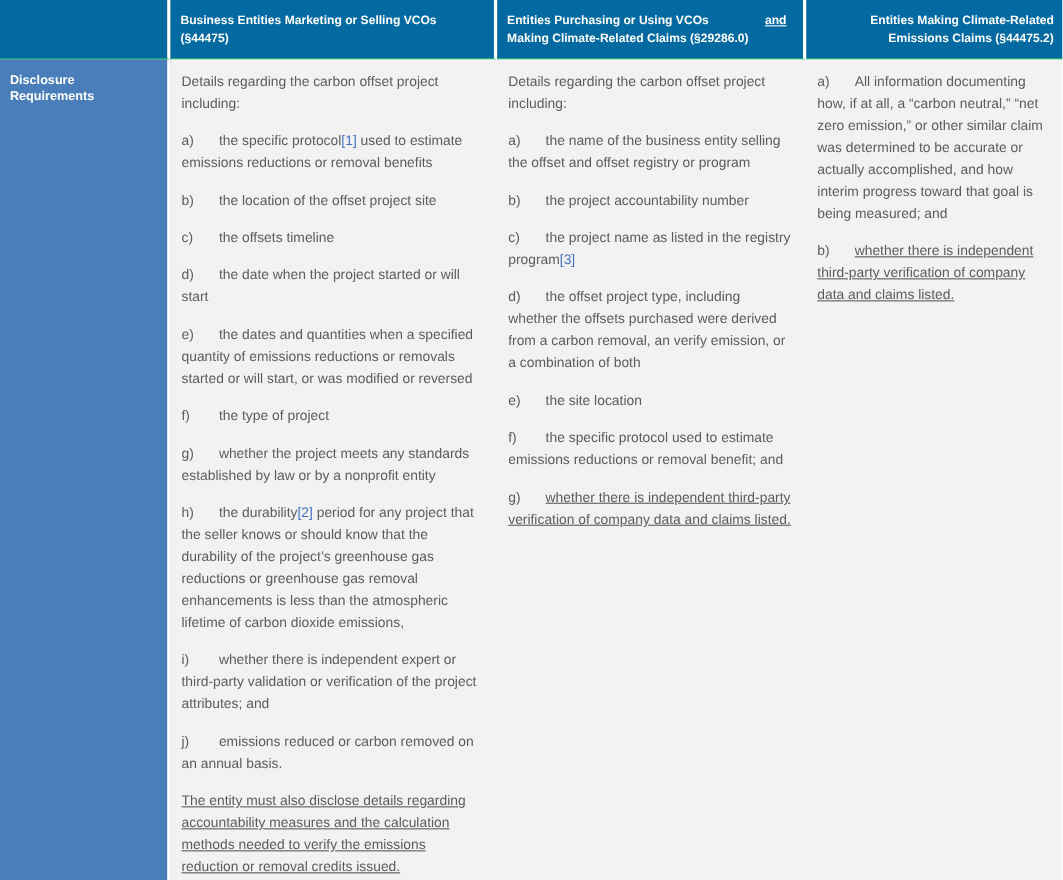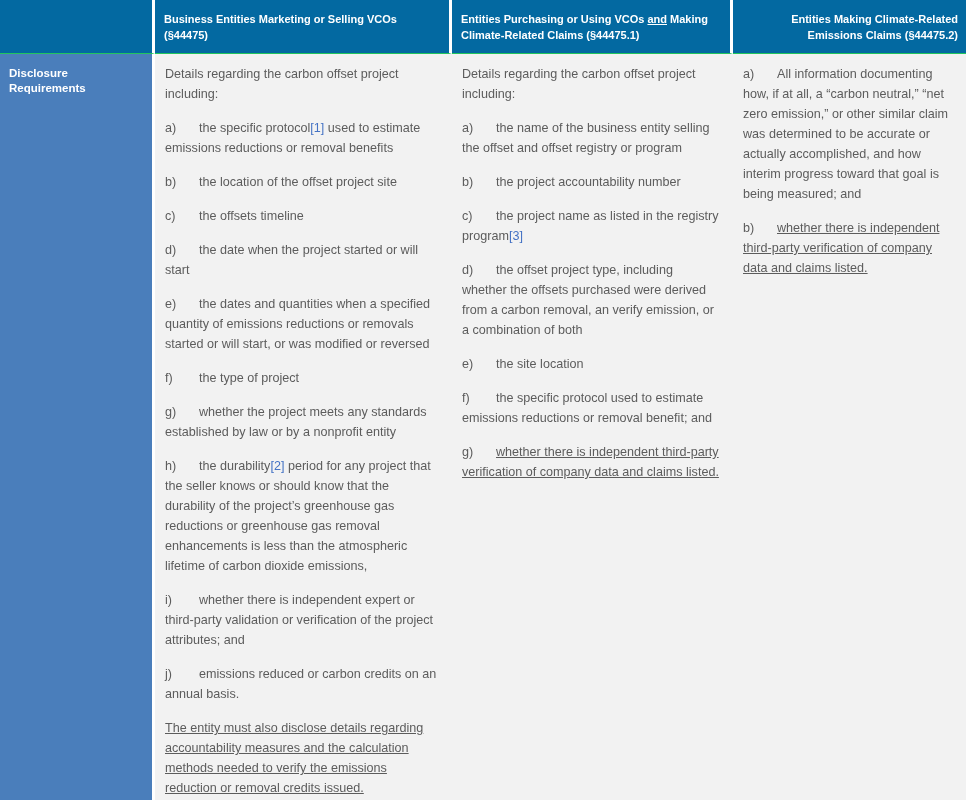--- a/index.html
+++ b/index.html
@@ -68,21 +68,21 @@
     border-bottom: 1px solid #ffffff;
   }
 
   td.body-cell p {
     margin: 0 0 14px 0;
   }
   td.body-cell p:last-child { margin-bottom: 0; text-decoration: underline; }
 
   .tab { display: inline-block; min-width: 34px; }
   .fn { color: #4472C4; }
-  .u { text-decoration: underline; }
+  .u { text-decoration: underline; margin-left: 48px; }
 
   
   col.c0 { width: 155px; }
   col.c1 { width: 297px; }
   col.c2 { width: 281px; }
   col.c3 { width: 233px; }
 </style>
 </head>
 <body>
 
@@ -96,21 +96,21 @@
     </colgroup>
     <thead>
       <tr class="header-row">
         <th class="hdr-corner">
           <span></span>
         </th>
         <th>
           <span>Business Entities Marketing or Selling VCOs (§44475)</span>
         </th>
         <th>
-          <span>Entities Purchasing or Using VCOs </span><span class="u">and</span><span> Making Climate-Related Claims (§44475.1)</span>
+          <span>Entities Purchasing or Using VCOs </span><span class="u">and</span><span> Making Climate-Related Claims (§29286.0)</span>
         </th>
         <th class="hdr-last">
           <span>Entities Making Climate-Related Emissions Claims (§44475.2)</span>
         </th>
       </tr>
     </thead>
     <tbody>
 
       <tr>
         <td class="row-label">Disclosure Requirements</td>
@@ -119,21 +119,21 @@
               <p>Details regarding the carbon offset project including:</p>
               <p><span class="tab">a)</span><span>the specific protocol</span><span class="fn">[1]</span><span> used to estimate emissions reductions or removal benefits</span></p>
               <p><span class="tab">b)</span><span>the location of the offset project site</span></p>
               <p><span class="tab">c)</span><span>the offsets timeline</span></p>
               <p><span class="tab">d)</span><span>the date when the project started or will start</span></p>
               <p><span class="tab">e)</span><span>the dates and quantities when a specified quantity of emissions reductions or removals started or will start, or was modified or reversed</span></p>
               <p><span class="tab">f)</span><span>the type of project</span></p>
               <p><span class="tab">g)</span><span>whether the project meets any standards established by law or by a nonprofit entity</span></p>
               <p><span class="tab">h)</span><span>the durability</span><span class="fn">[2]</span><span> period for any project that the seller knows or should know that the durability of the project’s greenhouse gas reductions or greenhouse gas removal enhancements is less than the atmospheric lifetime of carbon dioxide emissions,</span></p>
               <p><span class="tab">i)</span><span>whether there is independent expert or third-party validation or verification of the project attributes; and</span></p>
-              <p><span class="tab">j)</span><span>emissions reduced or carbon credits on an annual basis.</span></p>
+              <p><span class="tab">j)</span><span>emissions reduced or carbon removed on an annual basis.</span></p>
               <p>The entity must also disclose details regarding accountability measures and the calculation methods needed to verify the emissions reduction or removal credits issued.</p>
             </div>
         </td>
         <td class="body-cell">
           <div>
               <p>Details regarding the carbon offset project including:</p>
               <p><span class="tab">a)</span><span>the name of the business entity selling the offset and offset registry or program</span></p>
               <p><span class="tab">b)</span><span>the project accountability number</span></p>
               <p><span class="tab">c)</span><span>the project name as listed in the registry program</span><span class="fn">[3]</span></p>
               <p><span class="tab">d)</span><span>the offset project type, including whether the offsets purchased were derived from a carbon removal, an verify emission, or a combination of both</span></p>

